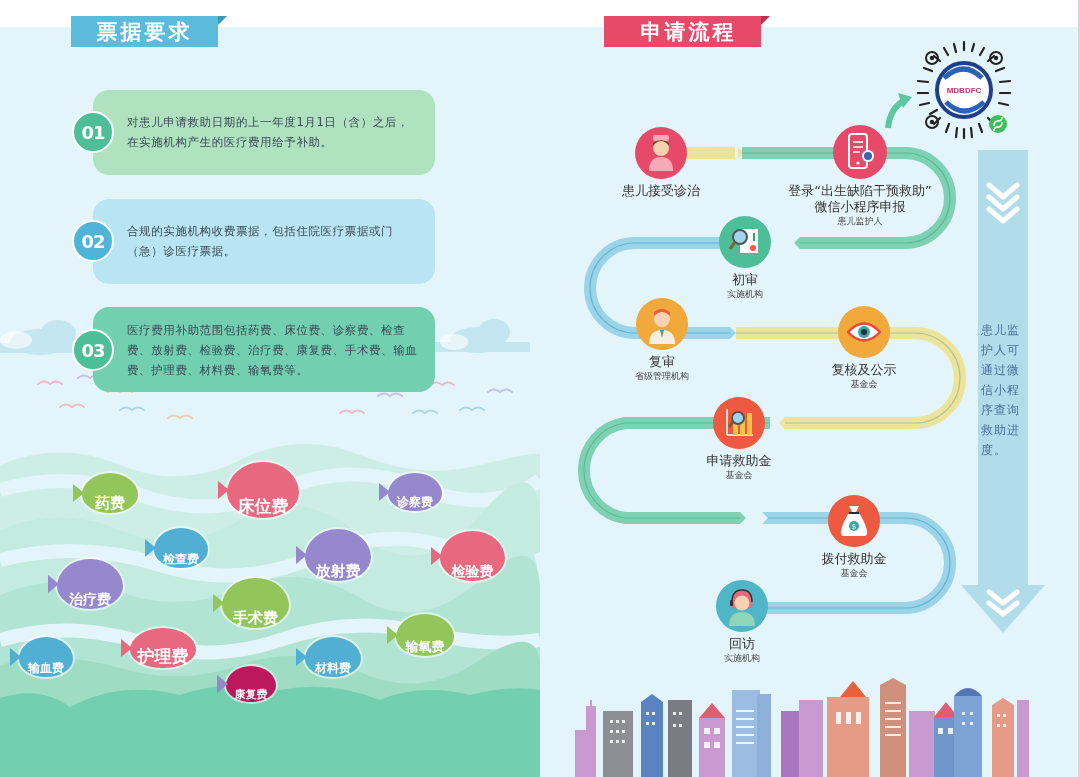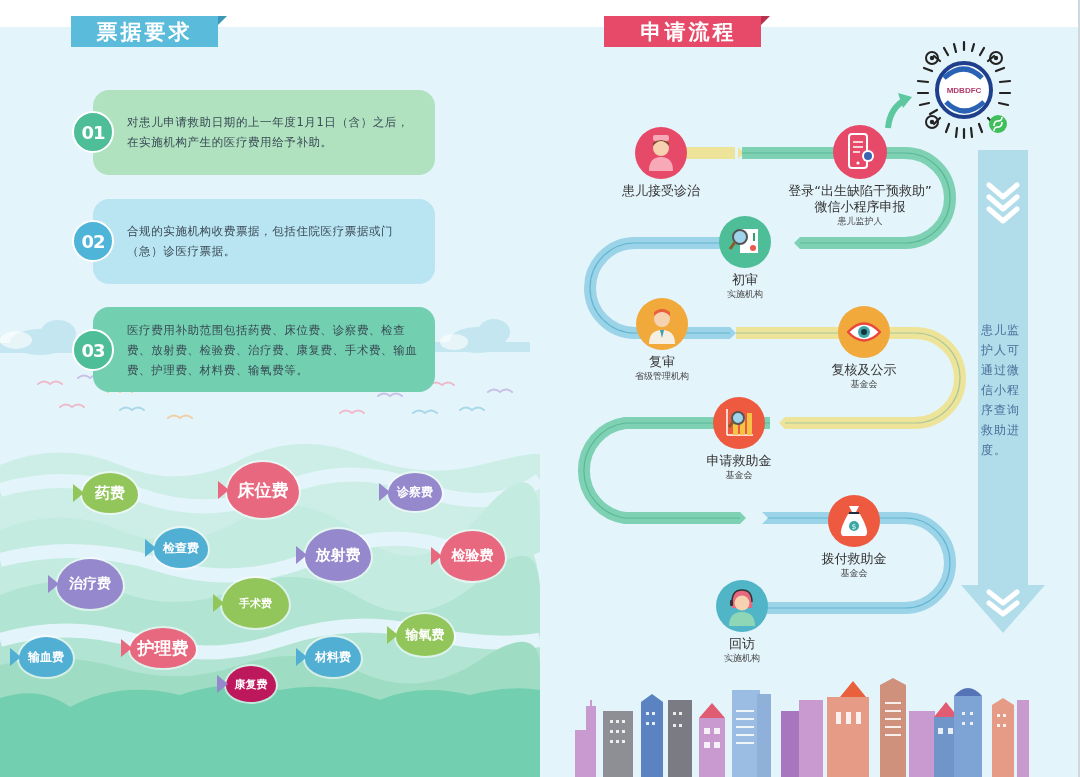--- a/index.html
+++ b/index.html
@@ -26,21 +26,21 @@
   .card.c1 { top: 90px; height: 85px; background: #b0e2c0; padding-top: 22px; }
   .card.c2 { top: 199px; height: 85px; background: #b9e4f2; padding-top: 22px; }
   .card.c3 { top: 307px; height: 85px; background: #72cfb0; padding-top: 13px; }
   .num { position: absolute; left: 72px; width: 42px; height: 42px; border-radius: 50%;
          border: 2px solid #fff; color: #fff; font-size: 18px; font-weight: bold;
          display: flex; align-items: center; justify-content: center; letter-spacing: -1px; }
   .num.n1 { top: 111px; background: #4dbe98; }
   .num.n2 { top: 220px; background: #4fb5d8; }
   .num.n3 { top: 329px; background: #4dbe98; }
 
-  .fish { position: absolute; color: #fff; font-weight: bold; display: flex; align-items: center;
+  .fish { position: absolute; color: #fff; font-weight: bold; display: flex; align-items: flex-end;
           justify-content: center; border-radius: 50% 50% 50% 50% / 55% 55% 45% 45%;
           box-shadow: 0 0 0 2px rgba(255,255,255,0.55); }
   .fish::before { content: ""; position: absolute; left: -9px; top: 50%; transform: translateY(-50%);
                   width: 0; height: 0; border-top: 9px solid transparent; border-bottom: 9px solid transparent;
                   border-left: 11px solid currentColor; }
   .fish span { position: relative; z-index: 1; }
 
   
   .flow-svg { position: absolute; left: 0; top: 0; width: 1080px; height: 777px; pointer-events: none; }
   .step { position: absolute; text-align: center; }
@@ -128,21 +128,21 @@
   </div>
 <div class="fish" style="left:305px;top:529px;width:66px;height:52px;background:#9588cc;color:#9588cc;font-size:15px;">
     <span style="color:#fff">放射费</span>
   </div>
 <div class="fish" style="left:440px;top:531px;width:65px;height:50px;background:#e8687f;color:#e8687f;font-size:14px;">
     <span style="color:#fff">检验费</span>
   </div>
 <div class="fish" style="left:57px;top:559px;width:66px;height:50px;background:#9588cc;color:#9588cc;font-size:14px;">
     <span style="color:#fff">治疗费</span>
   </div>
-<div class="fish" style="left:222px;top:578px;width:67px;height:50px;background:#92c65a;color:#92c65a;font-size:11px;">
+<div class="fish" style="left:222px;top:578px;width:67px;height:50px;background:#92c65a;color:#92c65a;font-size:15px;">
     <span style="color:#fff">手术费</span>
   </div>
 <div class="fish" style="left:396px;top:614px;width:58px;height:42px;background:#92c65a;color:#92c65a;font-size:13px;">
     <span style="color:#fff">输氧费</span>
   </div>
 <div class="fish" style="left:19px;top:637px;width:54px;height:40px;background:#52afd4;color:#52afd4;font-size:12px;">
     <span style="color:#fff">输血费</span>
   </div>
 <div class="fish" style="left:130px;top:628px;width:66px;height:40px;background:#e8687f;color:#e8687f;font-size:17px;">
     <span style="color:#fff">护理费</span>

